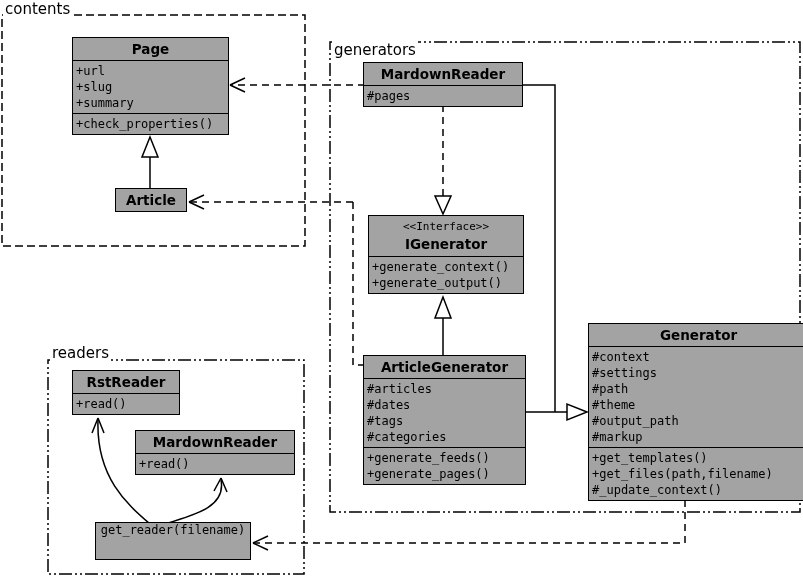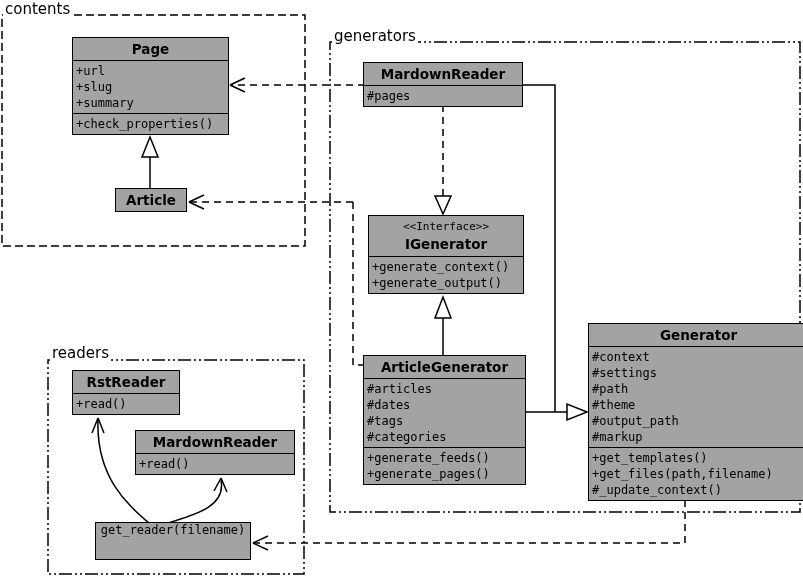--- a/index.html
+++ b/index.html
@@ -61,21 +61,21 @@
      RstReader (curved call) --&gt;
     <path d="M150 524 C 128 505 96 478 98 420" class="solid"></path>
     <path d="M98 418 L92 433 M98 418 L104 433" class="solid"></path>
 
      MardownReader (curved call) --&gt;
     <path d="M165 524 C 198 514 226 506 221 480" class="solid"></path>
     <path d="M221 478 L214 491 M221 478 L227 492" class="solid"></path>
   </svg>
 
   <div class="pkg-label" style="left:3px;top:0px;">contents</div>
-  <div class="pkg-label" style="left:332px;top:27px;">generators</div>
+  <div class="pkg-label" style="left:332px;top:41px;">generators</div>
   <div class="pkg-label" style="left:50px;top:344px;">readers</div>
 
   <div class="cls" style="left:72px;top:37px;width:157px">
     <div class="title">Page</div>
     <div class="comp">
       <div>+url</div>
       <div>+slug</div>
       <div>+summary</div>
     </div>
     <div class="comp">

